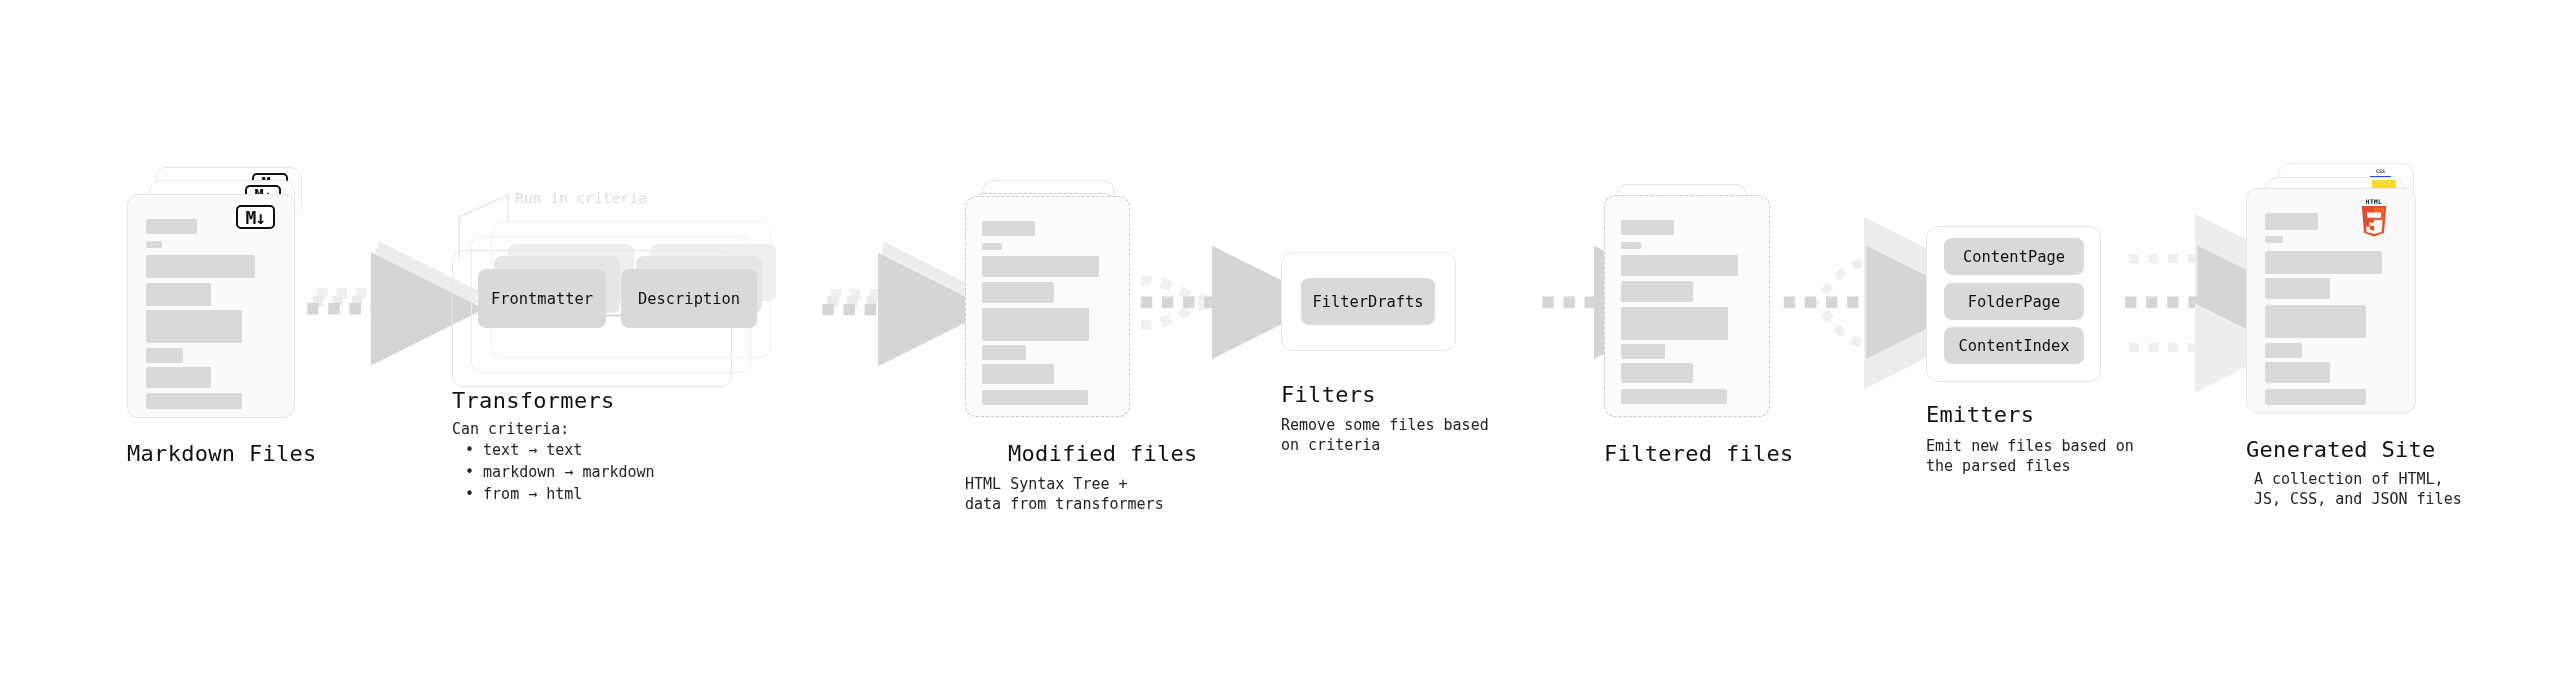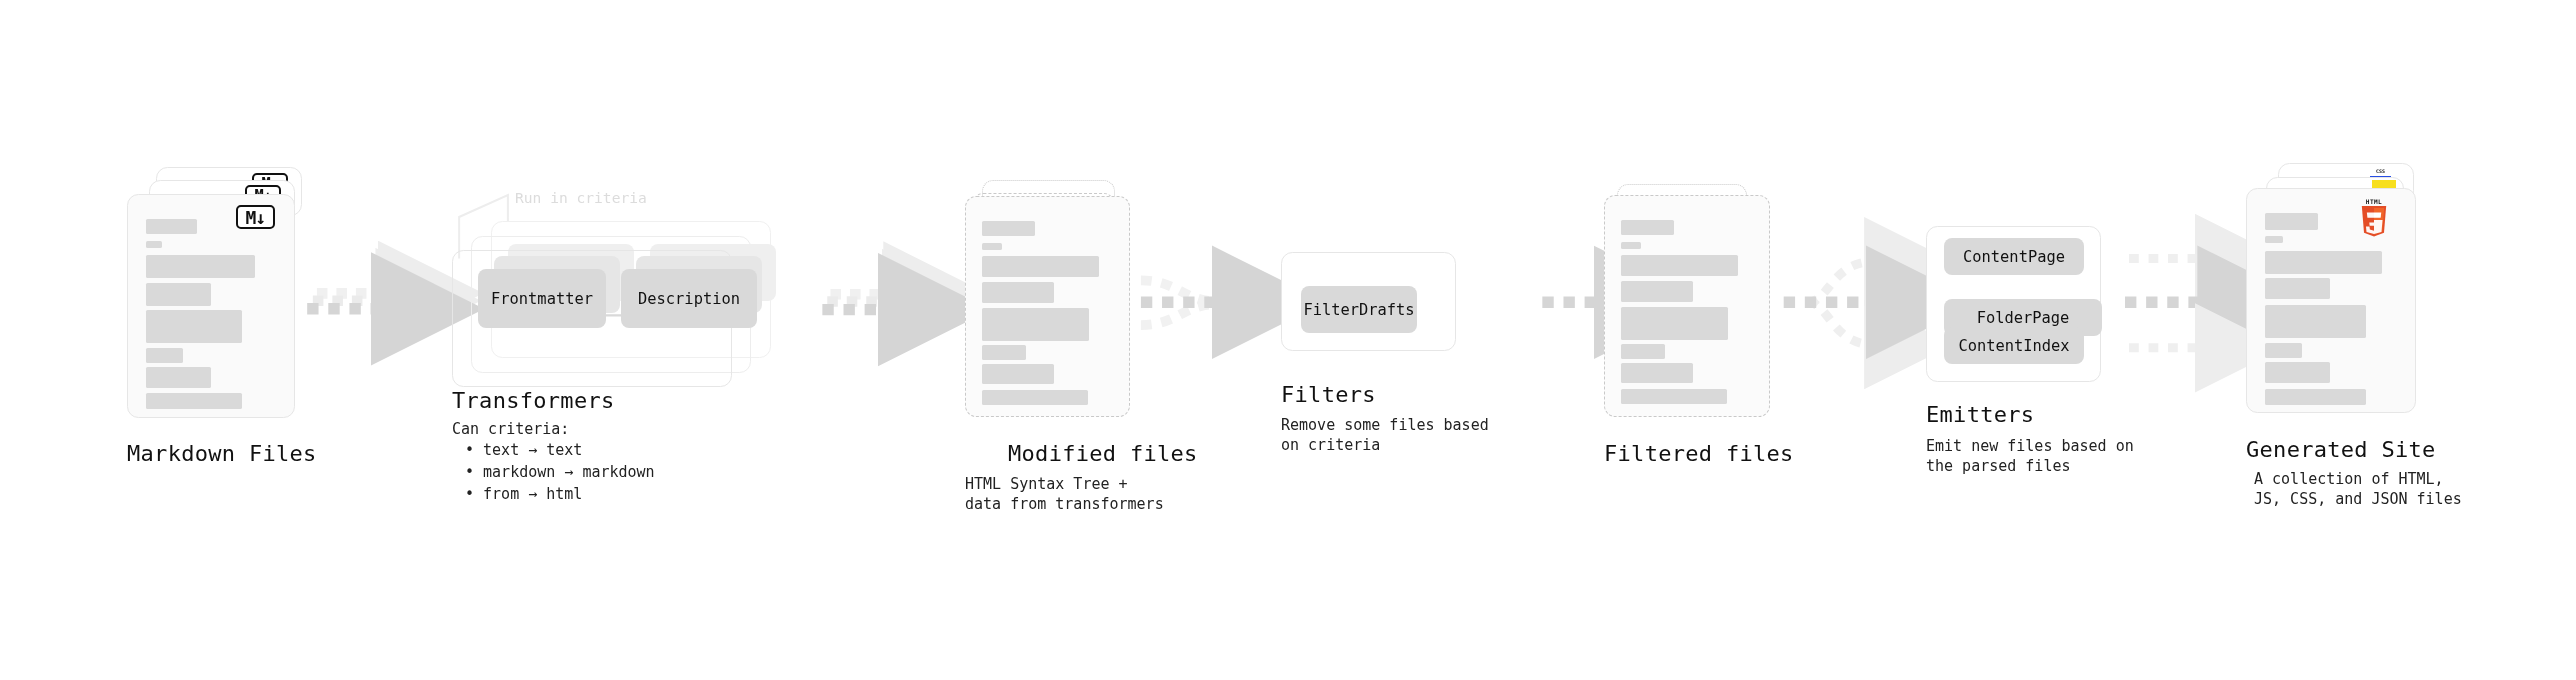--- a/index.html
+++ b/index.html
@@ -209,21 +209,21 @@
       <div class="bar" style="left:16.3px;top:167px;width:72px;height:19.5px;"></div>
       <div class="bar" style="left:16.3px;top:193px;width:106px;height:14.6px;"></div>
     </div>
     <div class="title" style="left:965px;top:441px;padding-left:43px;">Modified files</div>
     <div class="desc" style="left:965px;top:474px;">HTML Syntax Tree +
 data from transformers</div>
   </div>
 
   <div class="node">
     <div class="group" style="left:1281px;top:252px;width:175px;height:99px;"></div>
-    <div class="pill" style="left:1301px;top:278px;width:116px;height:47px;margin-top:8px;">FilterDrafts</div>
+    <div class="pill" style="left:1301px;top:278px;width:134px;height:47px;">FilterDrafts</div>
 
     <div class="title" style="left:1281px;top:382px;">Filters</div>
     <div class="desc" style="left:1281px;top:415px;">Remove some files based
 on criteria</div>
   </div>
 
   <div class="node">
     <div class="card dotted" style="left:1617px;top:184px;width:130px;height:41px;background:transparent;"></div>
     <div class="card dashed" style="left:1604px;top:195px;width:166px;height:222px;">
       <div class="bar" style="left:16.3px;top:24.4px;width:53px;height:14.6px;"></div>
@@ -234,21 +234,21 @@
       <div class="bar" style="left:16.3px;top:148px;width:44px;height:14.6px;"></div>
       <div class="bar" style="left:16.3px;top:167px;width:72px;height:19.5px;"></div>
       <div class="bar" style="left:16.3px;top:193px;width:106px;height:14.6px;"></div>
     </div>
     <div class="title" style="left:1604px;top:441px;">Filtered files</div>
   </div>
 
   <div class="node">
     <div class="group" style="left:1926px;top:226px;width:175px;height:156px;"></div>
     <div class="pill" style="left:1944px;top:238px;width:140px;height:37px;">ContentPage</div>
-    <div class="pill" style="left:1944px;top:299px;width:158px;height:37px;">FolderPage</div>
+    <div class="pill" style="left:1944px;top:283px;width:140px;height:37px;">FolderPage</div>
     <div class="pill" style="left:1944px;top:327px;width:140px;height:37px;">ContentIndex</div>
 
     <div class="title" style="left:1926px;top:402px;">Emitters</div>
     <div class="desc" style="left:1926px;top:436px;">Emit new files based on
 the parsed files</div>
   </div>
 
   <div class="node">
     <div class="card" style="left:2278px;top:163px;width:136px;height:39px;background:#fff;"></div>
     <div class="cssbadge" style="left:2370px;top:169px;">

